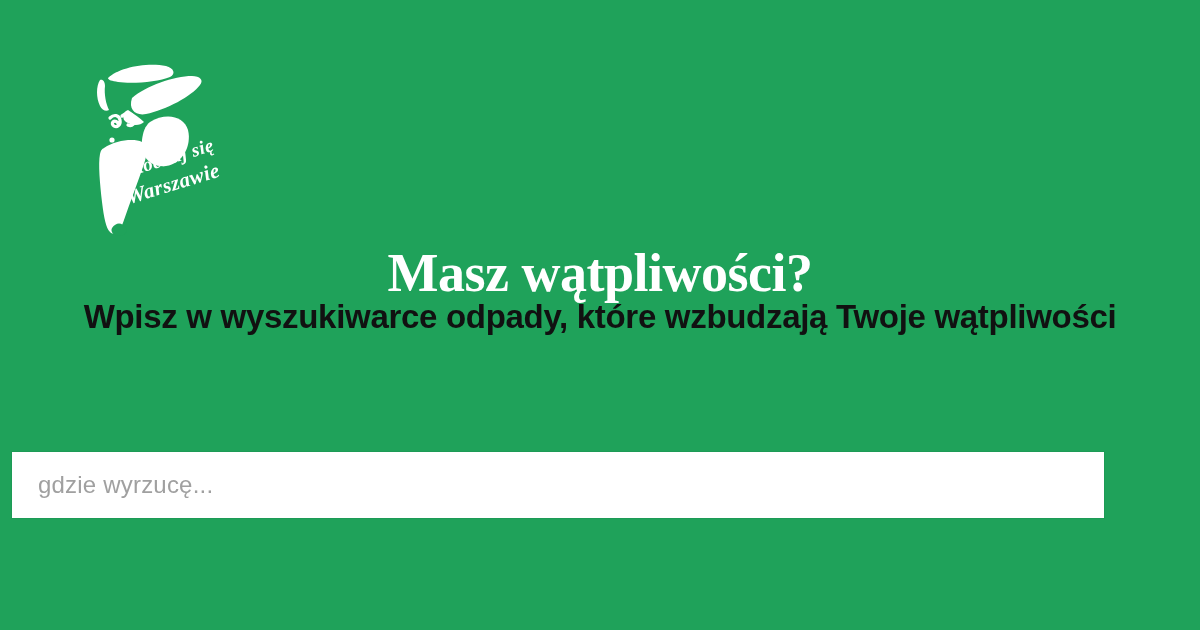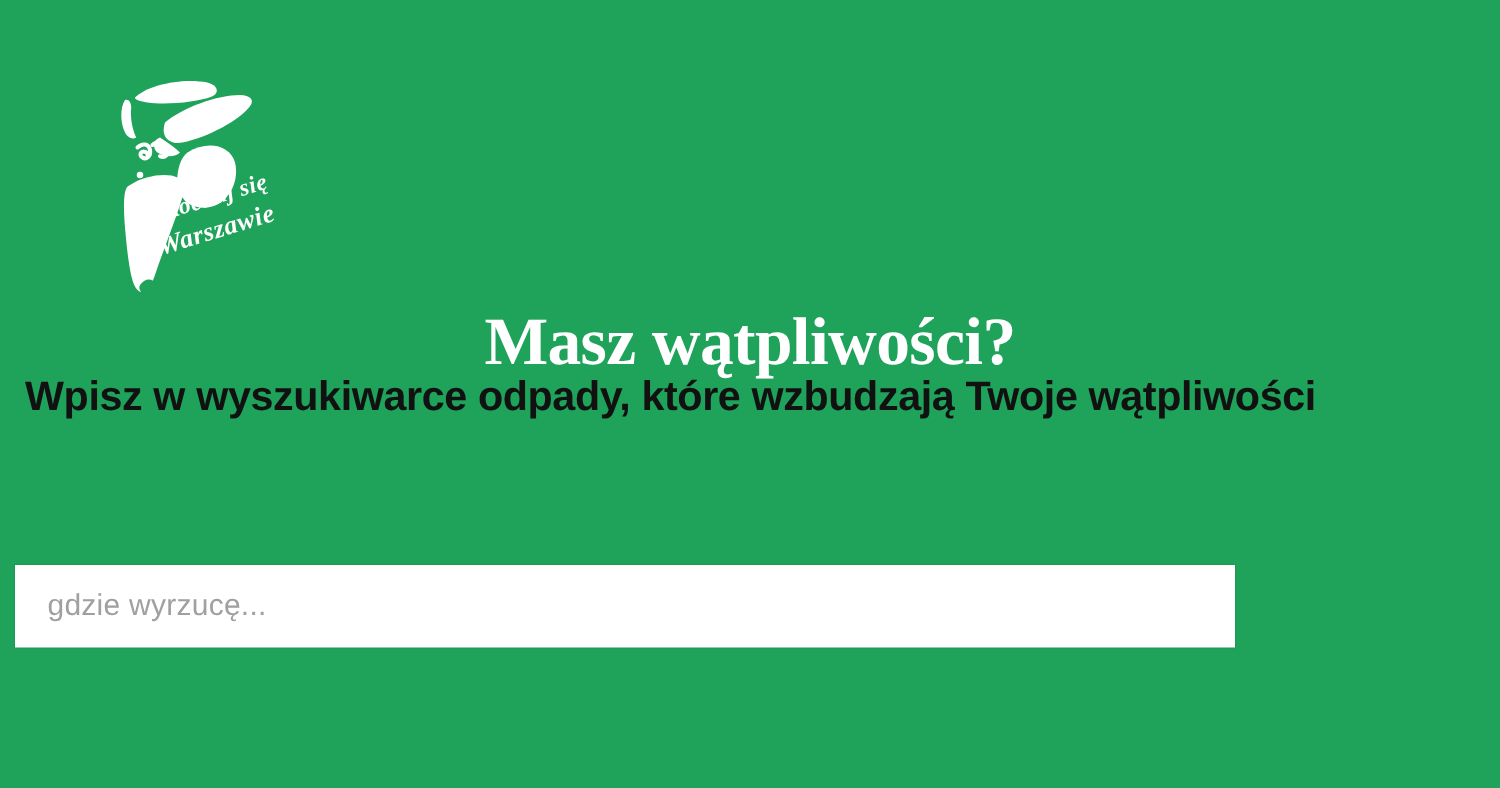--- a/index.html
+++ b/index.html
@@ -52,38 +52,39 @@
     letter-spacing: -0.5px;
     white-space: nowrap;
   }
 
   
   #subtitle {
     position: absolute;
     left: 20px;
     top: 296px;
     width: 1160px;
+    text-align: center;
     color: #111111;
     font-family: "Liberation Sans", sans-serif;
     font-weight: bold;
     font-size: 33px;
     line-height: 42px;
     letter-spacing: -0.3px;
   }
   #subtitle .sub-line {
     display: block;
     white-space: nowrap;
   }
 
   
   #search-wrap {
     position: absolute;
     left: 12px;
     top: 452px;
-    width: 976px;
+    width: 1092px;
     height: 66px;
     background: #ffffff;
     box-sizing: border-box;
     box-shadow: 0 0 0 1px rgba(0,0,0,0.04);
   }
   #search-input {
     display: block;
     width: 100%;
     height: 100%;
     border: 0;

